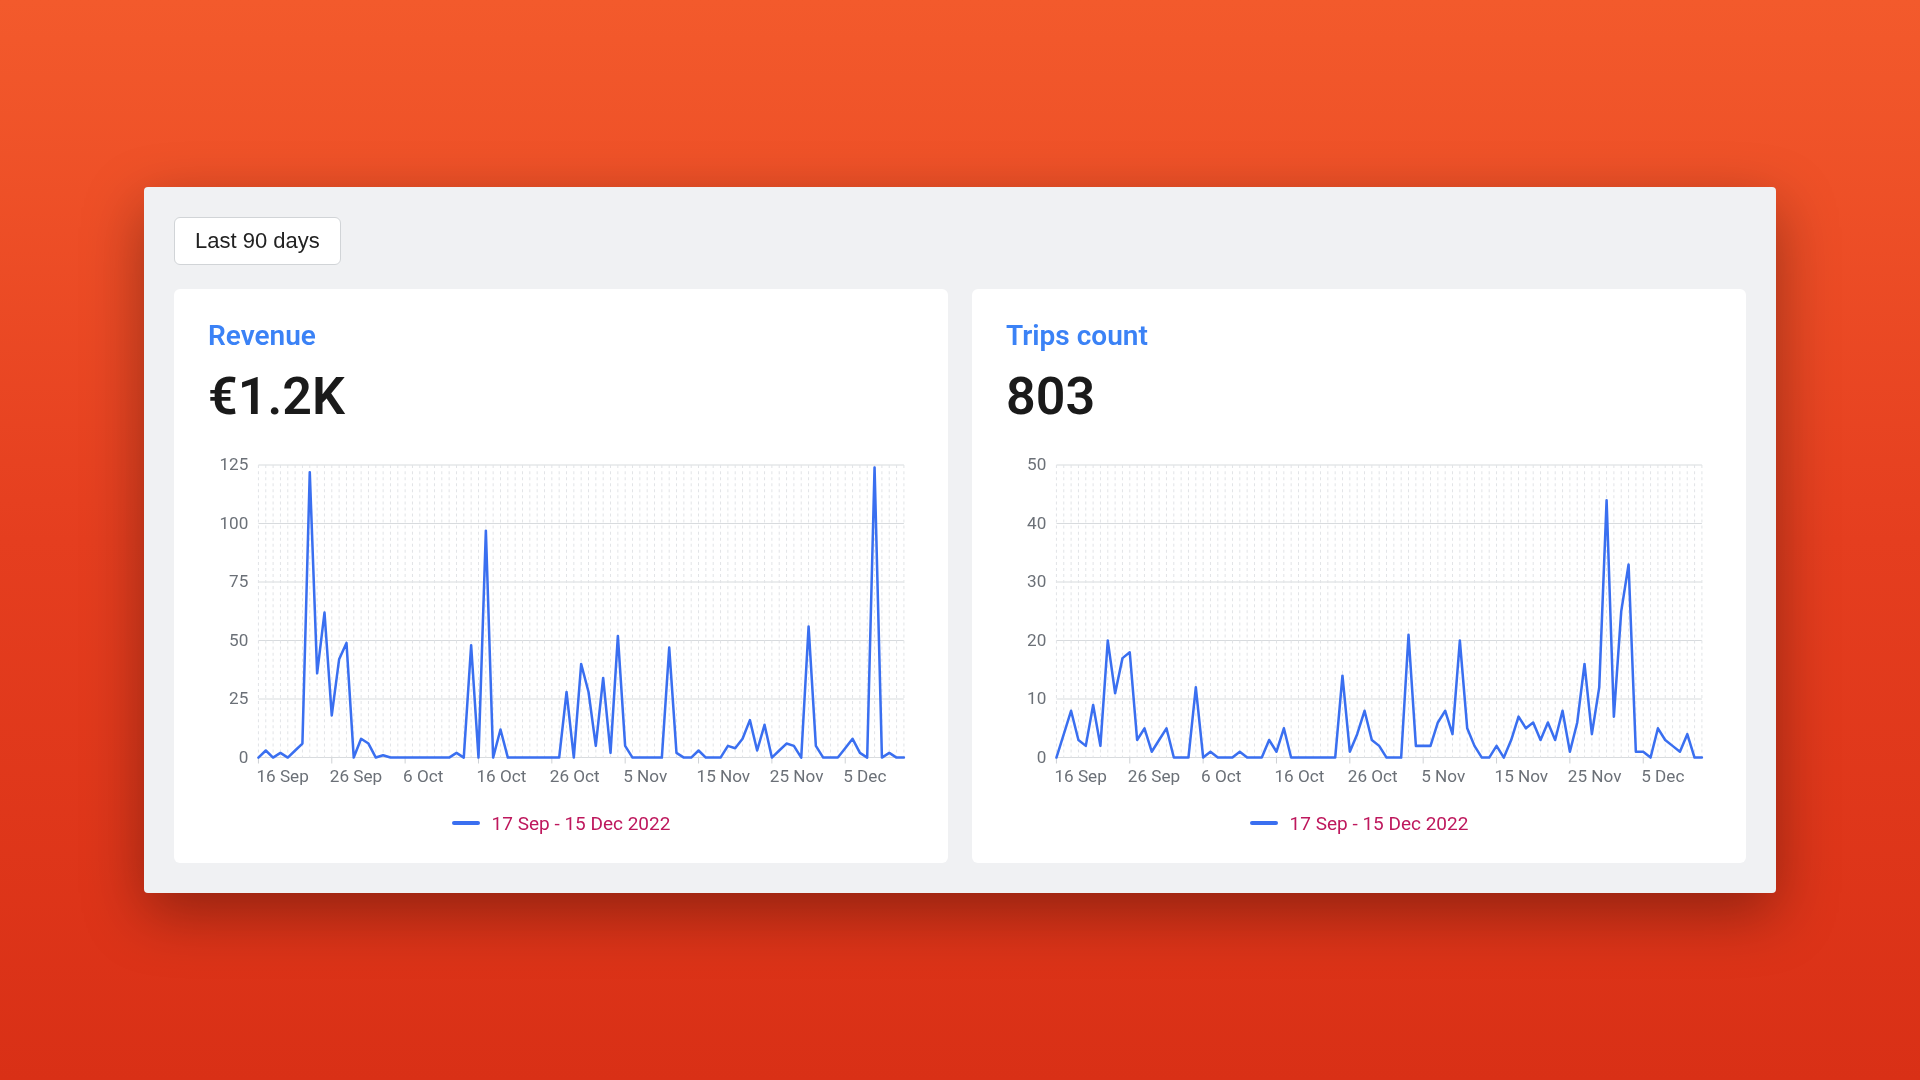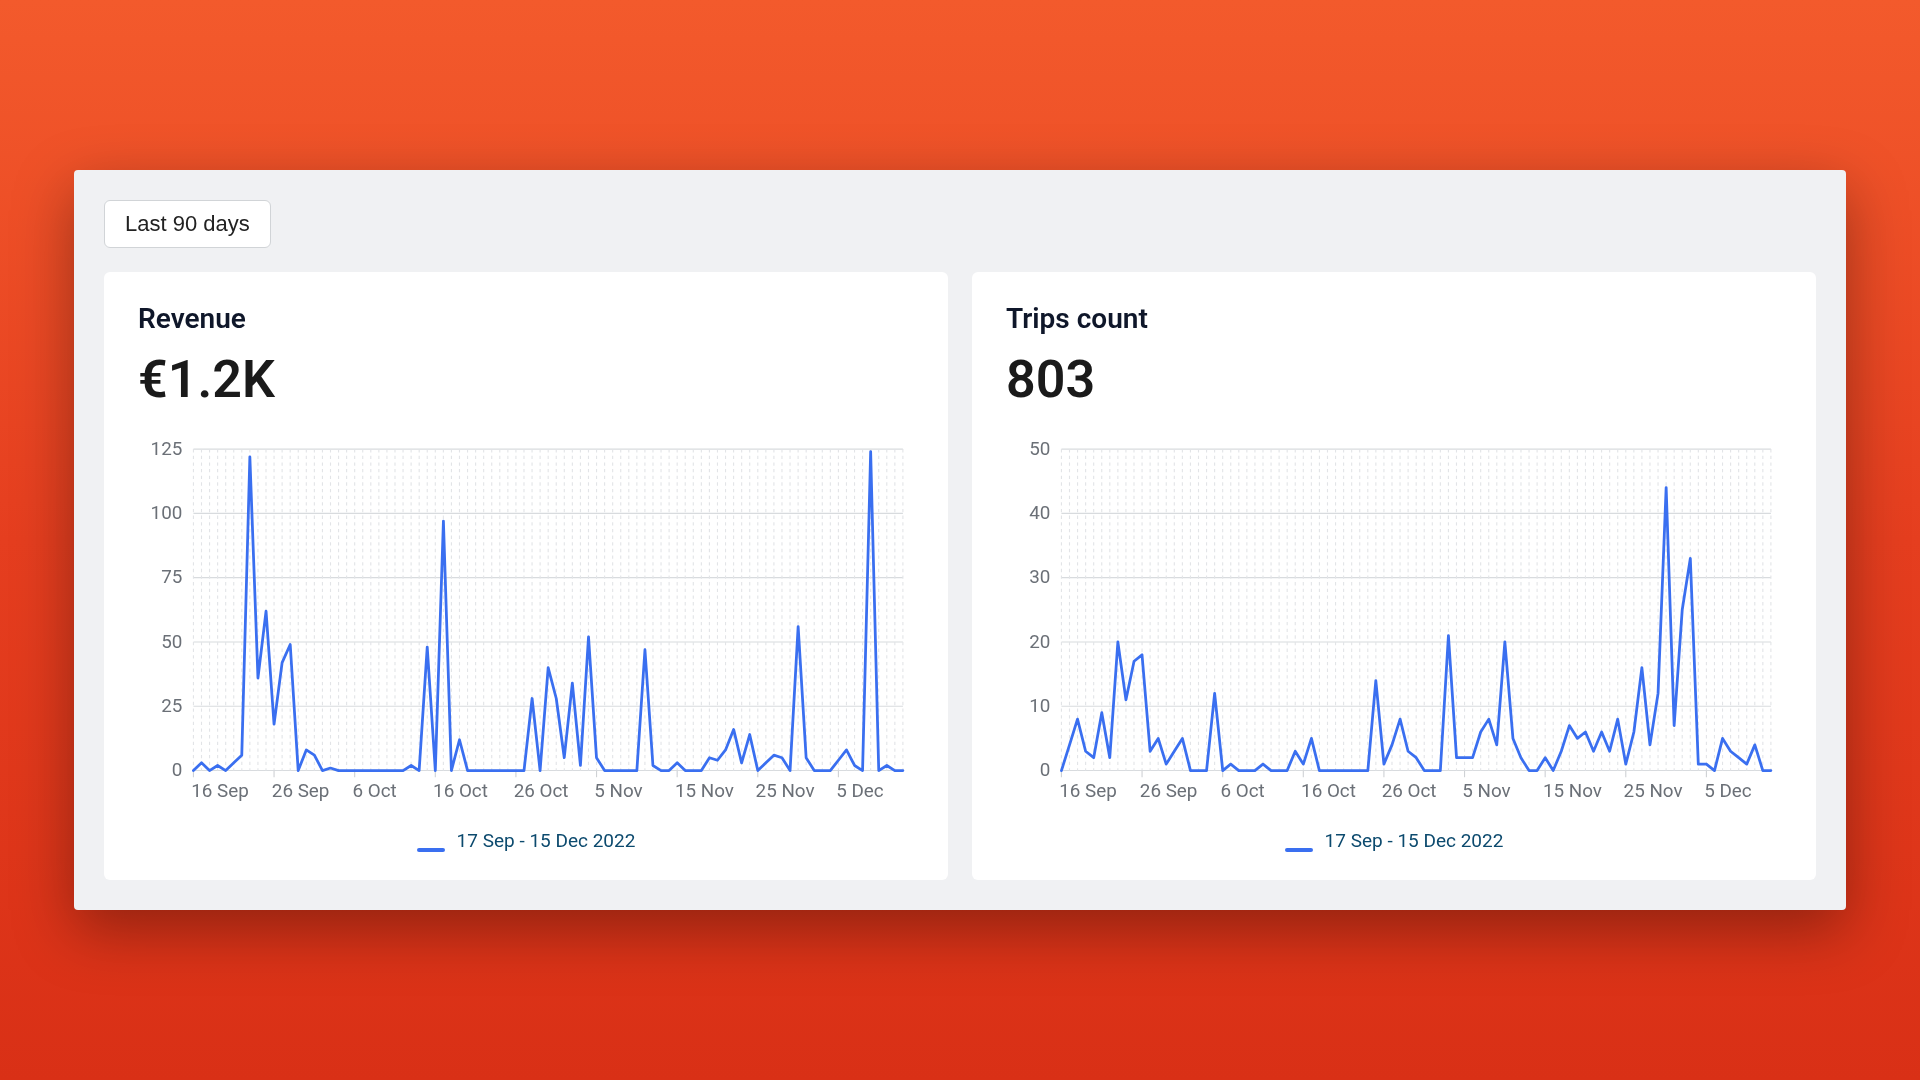--- a/index.html
+++ b/index.html
@@ -4,21 +4,21 @@
 <style>
   * { box-sizing: border-box; margin: 0; padding: 0; }
   body {
     width: 1920px; height: 1080px;
     background: linear-gradient(to bottom, #f35a2c 0%, #e53e1f 50%, #d93016 100%);
     font-family: -apple-system, BlinkMacSystemFont, "Segoe UI", Roboto, Helvetica, Arial, sans-serif;
     display: flex; align-items: center; justify-content: center;
     overflow: hidden;
   }
   .panel {
-    width: 1772px;
+    width: 1632px;
     background: #f0f1f3;
     border-radius: 4px;
     padding: 30px;
     box-shadow: 0 20px 60px rgba(0,0,0,0.35);
     position: relative;
   }
   .date-range-btn {
     display: inline-block;
     background: #fff;
     border: 1px solid #d1d4d7;
@@ -35,35 +35,35 @@
   }
   .card {
     flex: 1 1 0;
     background: #fff;
     border-radius: 6px;
     padding: 30px 34px 28px 34px;
   }
   .card-title {
     font-size: 28px;
     font-weight: 600;
-    color: #0f172a;
+    color: #3b82f6;
     margin-bottom: 14px;
   }
   .card-value {
     font-size: 52px;
     font-weight: 600;
     color: #1a1a1a;
     margin-bottom: 28px;
   }
   .chart-wrap { position: relative; }
   svg.chart { width: 100%; height: auto; display: block; }
   .legend {
-    display: flex; align-items: flex-end; justify-content: center; gap: 12px;
+    display: flex; align-items: center; justify-content: center; gap: 12px;
     margin-top: 14px;
-    color: #0c4a6e;
+    color: #be185d;
     font-size: 19px;
   }
   .legend-swatch {
     width: 28px; height: 4px; background: #3a6ff0; border-radius: 2px;
   }
   .y-tick text, .x-tick text { font-size: 17px; fill: #6b7077; }
   .x-tick text { text-anchor: start; }
   .grid-line { stroke: #d8dbde; stroke-width: 1; }
   .grid-dash { stroke: #e2e4e7; stroke-width: 1; stroke-dasharray: 3 3; }
   .series-line { stroke: #3a6ff0; stroke-width: 2.5; fill: none; stroke-linejoin: round; stroke-linecap: round; }

